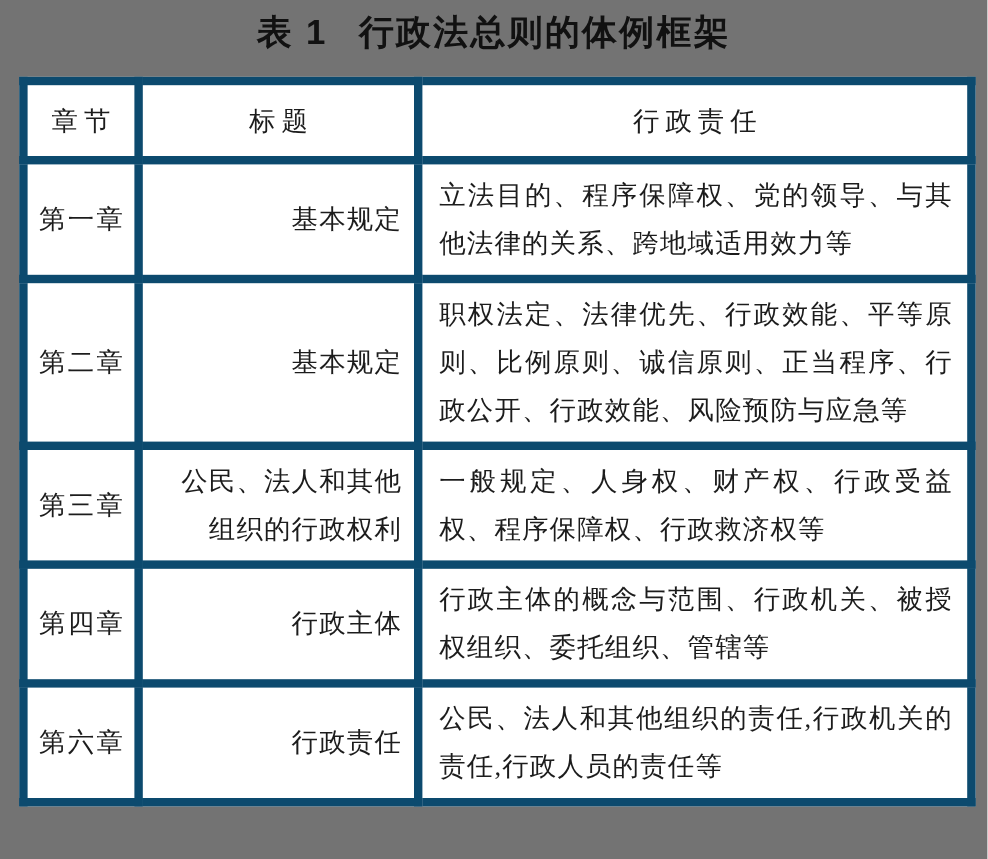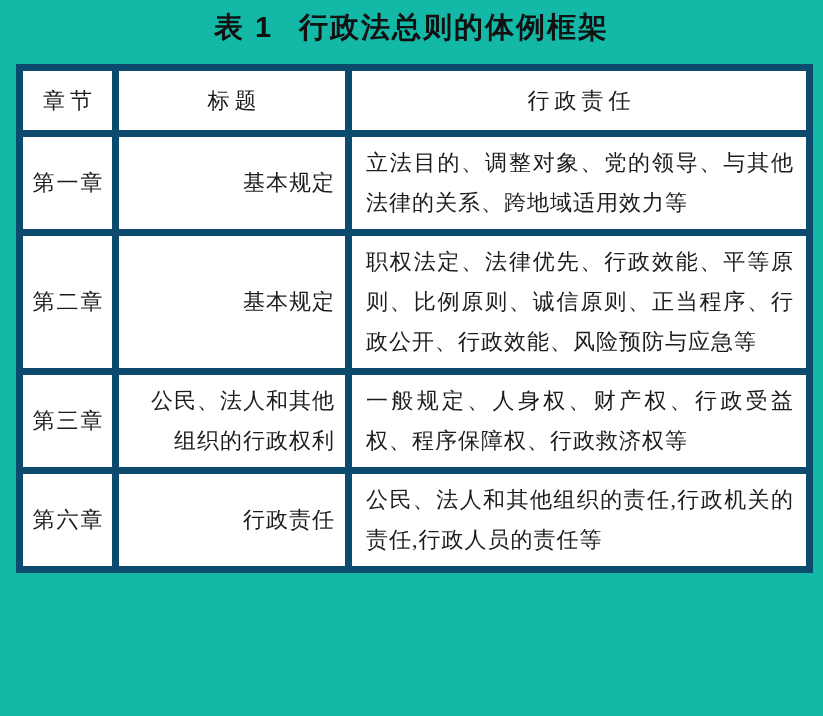--- a/index.html
+++ b/index.html
@@ -3,21 +3,21 @@
 <meta charset="utf-8">
 <style>
   * { margin: 0; padding: 0; box-sizing: border-box; }
   html, body {
     width: 823px; height: 716px;
     background: #ffffff;
     color: #1a1a1a;
     font-family: "Liberation Serif", "DejaVu Serif", serif;
     overflow: hidden;
   }
-  .page { position: relative; width: 823px; height: 716px; background: #14b8a6; }
+  .page { position: relative; width: 823px; height: 716px; background: #737373; }
 
   
   .table-caption {
     position: absolute;
     top: 8px; left: 0; right: 0;
     text-align: center;
     font-family: "Liberation Sans", "DejaVu Sans", sans-serif;
     font-weight: bold;
     font-size: 29px;
     letter-spacing: 2px;
@@ -93,31 +93,36 @@
     </colgroup>
     <tbody>
       <tr class="r-head">
         <th>章节</th>
         <th>标题</th>
         <th>行政责任</th>
       </tr>
       <tr class="r-1">
         <td class="c-chapter">第一章</td>
         <td class="c-title">基本规定</td>
-        <td class="c-content">立法目的、调整对象、党的领导、与其他法律的关系、跨地域适用效力等</td>
+        <td class="c-content">立法目的、程序保障权、党的领导、与其他法律的关系、跨地域适用效力等</td>
       </tr>
       <tr class="r-2">
         <td class="c-chapter">第二章</td>
         <td class="c-title">基本规定</td>
         <td class="c-content">职权法定、法律优先、行政效能、平等原则、比例原则、诚信原则、正当程序、行政公开、行政效能、风险预防与应急等</td>
       </tr>
       <tr class="r-3">
         <td class="c-chapter">第三章</td>
         <td class="c-title">公民、法人和其他组织的行政权利</td>
         <td class="c-content">一般规定、人身权、财产权、行政受益权、程序保障权、行政救济权等</td>
+      </tr>
+      <tr class="r-4">
+        <td class="c-chapter">第四章</td>
+        <td class="c-title">行政主体</td>
+        <td class="c-content">行政主体的概念与范围、行政机关、被授权组织、委托组织、管辖等</td>
       </tr>
       <tr class="r-6">
         <td class="c-chapter">第六章</td>
         <td class="c-title">行政责任</td>
         <td class="c-content">公民、法人和其他组织的责任,行政机关的责任,行政人员的责任等</td>
       </tr>
     </tbody>
   </table>
 
 </div>

